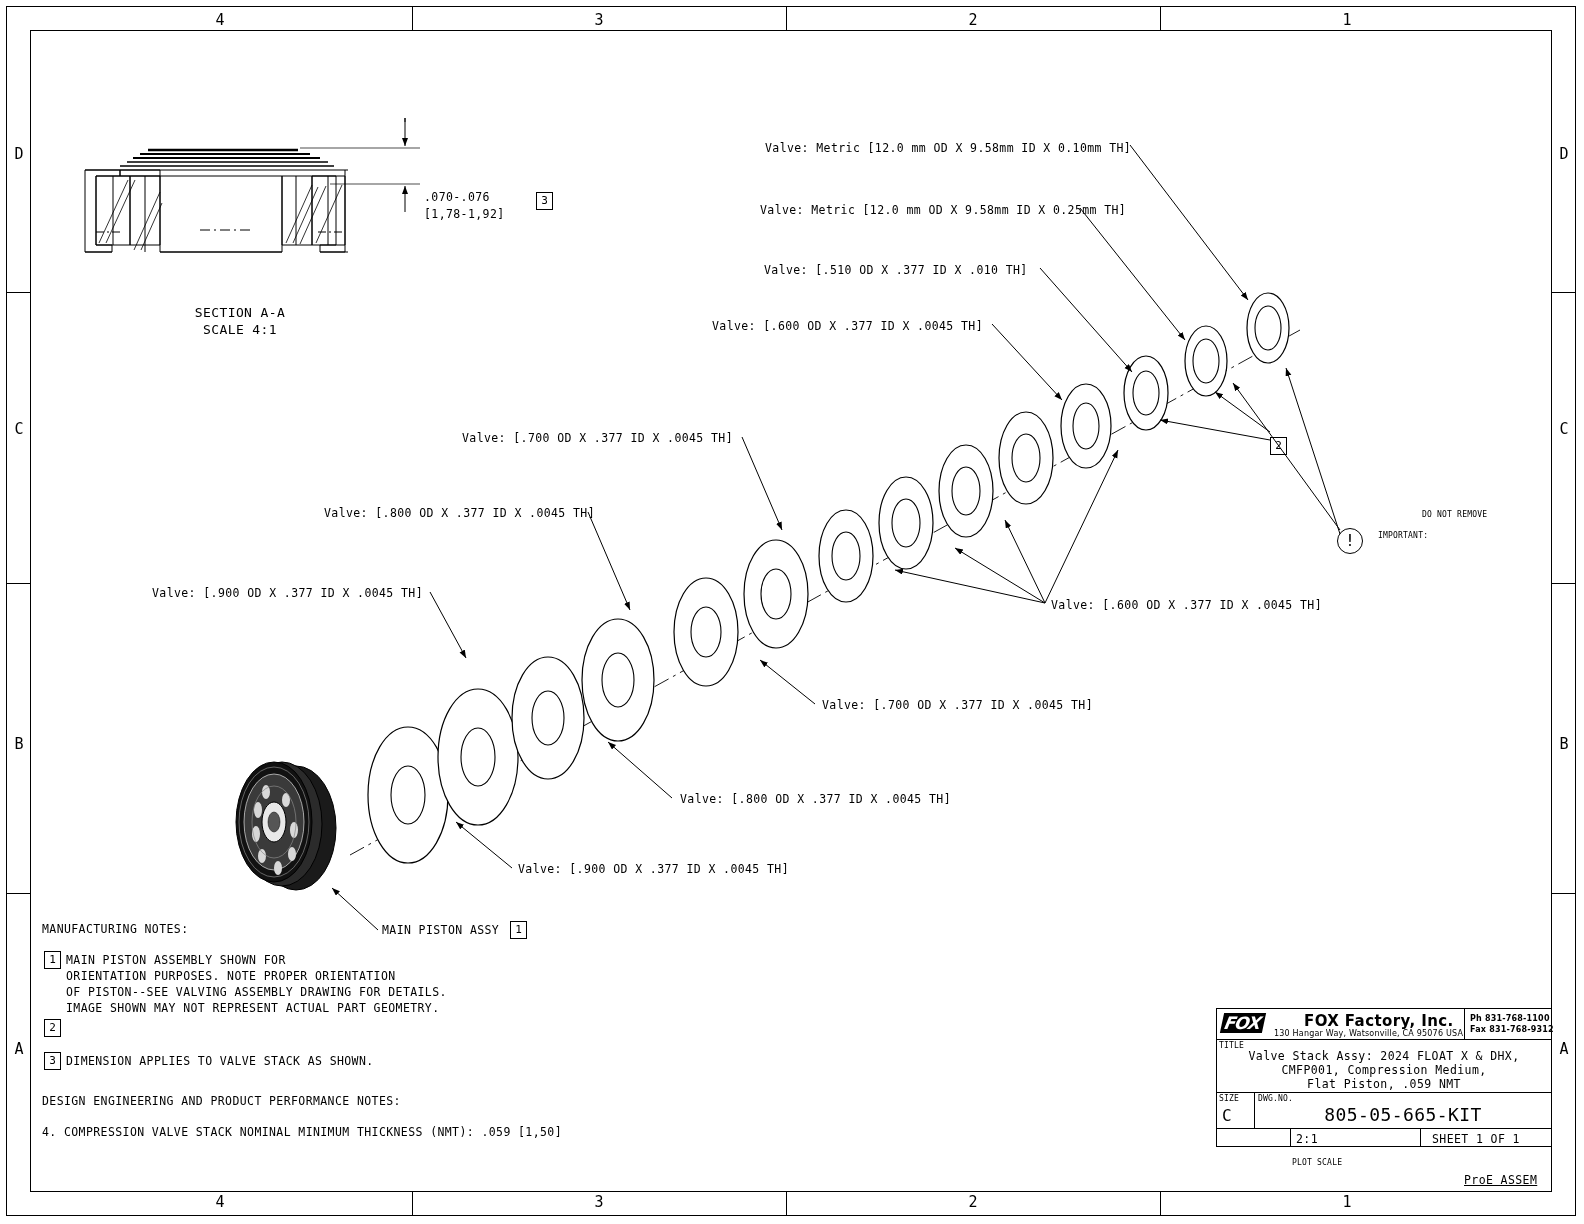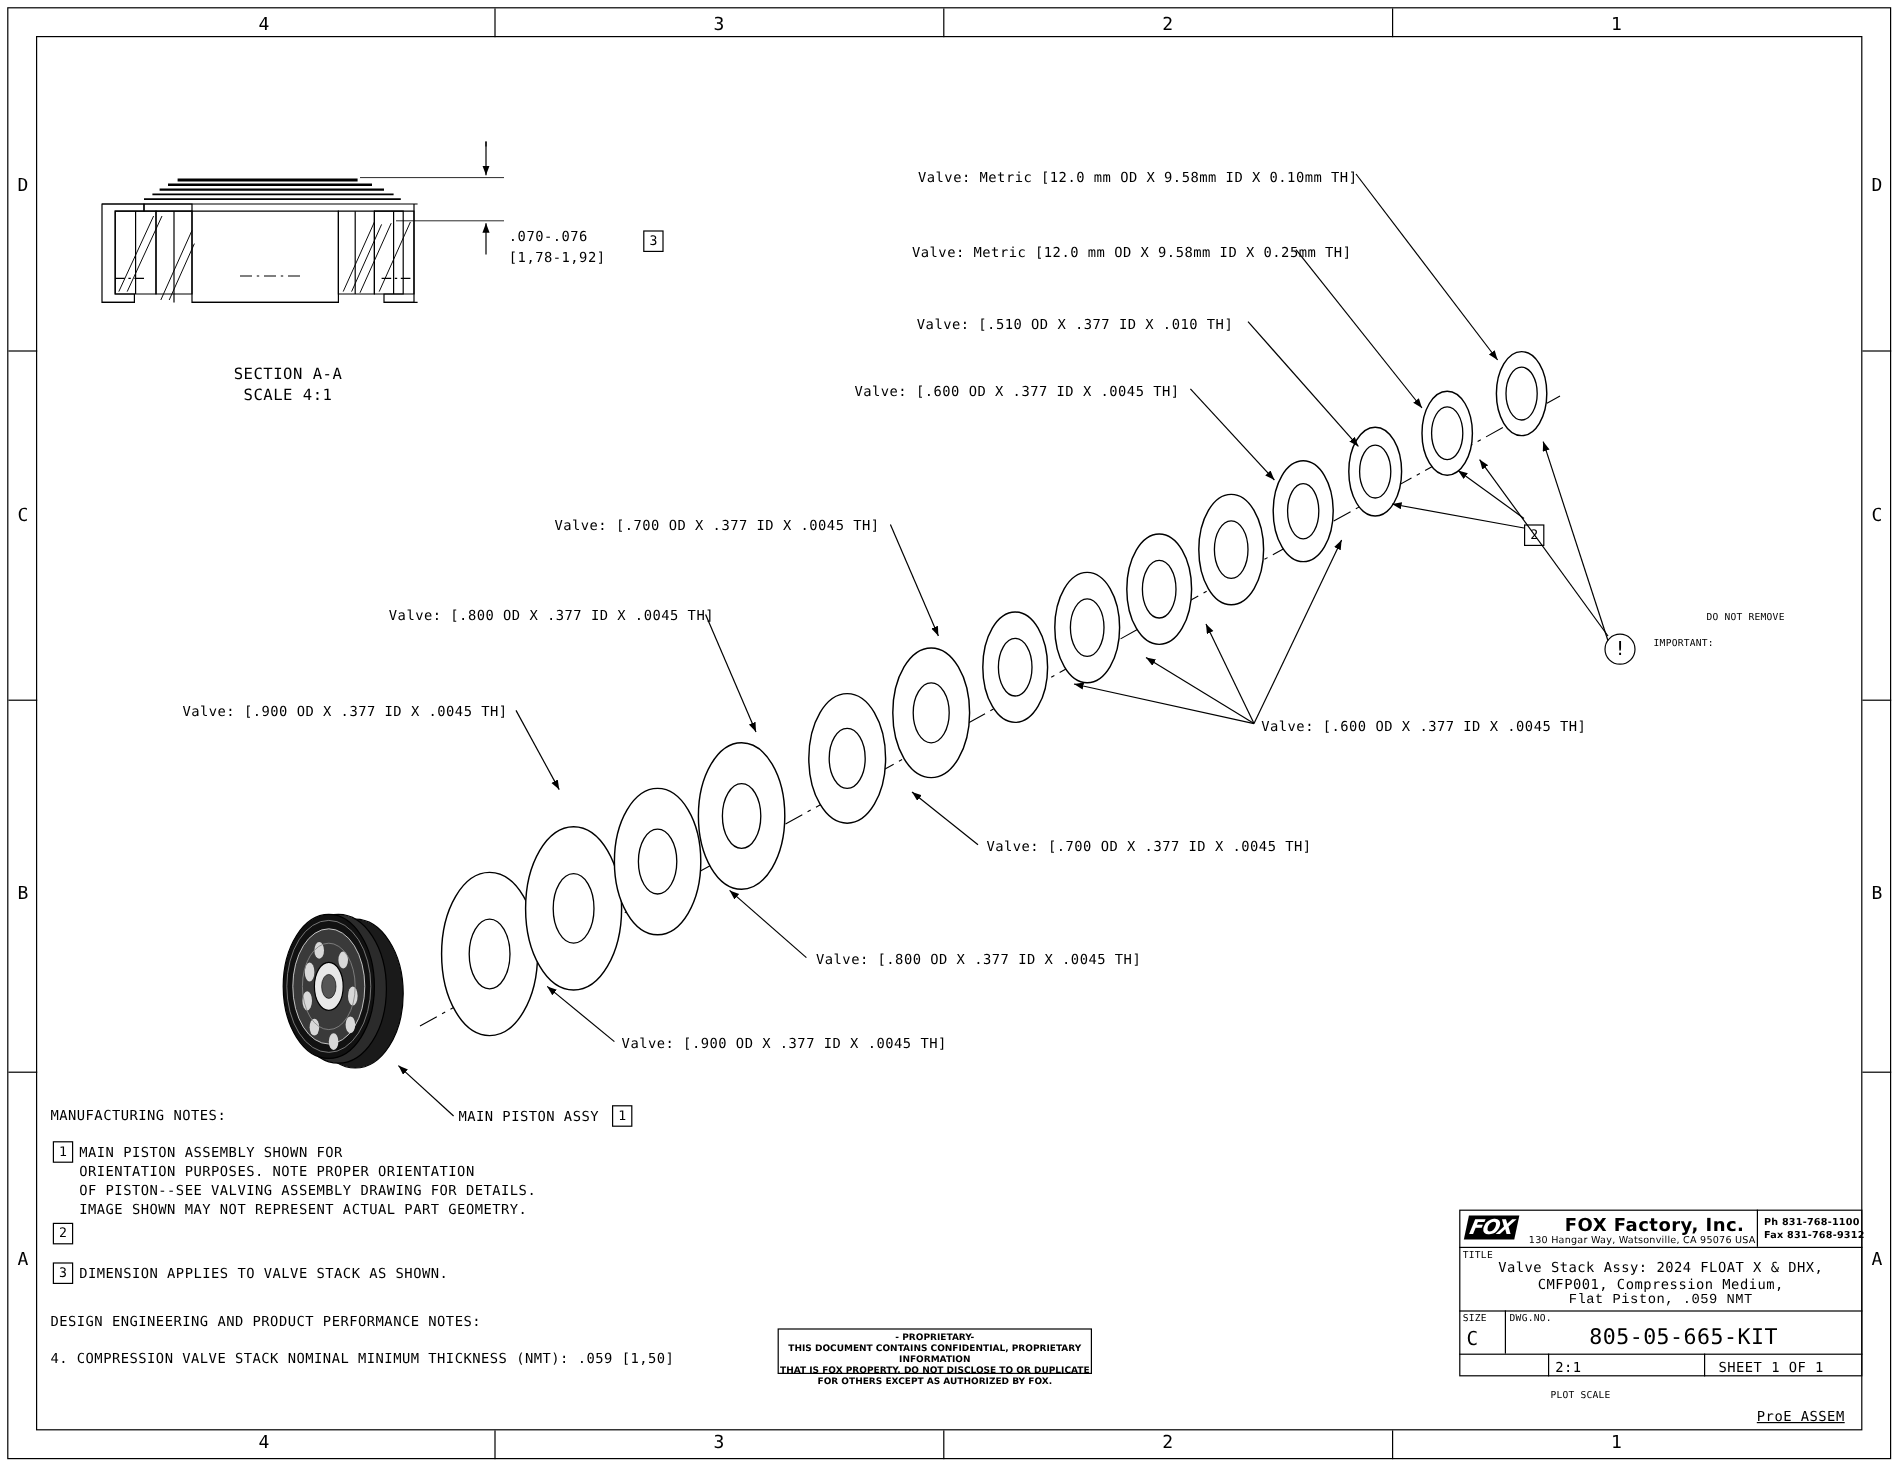--- a/index.html
+++ b/index.html
@@ -385,26 +385,20 @@
   <div class="t" style="left:66px; top:1001px;">IMAGE SHOWN MAY NOT REPRESENT ACTUAL PART GEOMETRY.</div>
 
   <div class="flagbox" style="left:44px; top:1019px; width:17px; height:18px;">2</div>
 
   <div class="flagbox" style="left:44px; top:1052px; width:17px; height:18px;">3</div>
   <div class="t" style="left:66px; top:1054px;">DIMENSION APPLIES TO VALVE STACK AS SHOWN.</div>
 
   <div class="t" style="left:42px; top:1094px;">DESIGN ENGINEERING AND PRODUCT PERFORMANCE NOTES:</div>
   <div class="t" style="left:42px; top:1125px;">4. COMPRESSION VALVE STACK NOMINAL MINIMUM THICKNESS (NMT): .059 [1,50]</div>
 
-  <div class="proprietary" style="left:648px; top:1107px; width:262px; height:38px;">
-    <div>- PROPRIETARY-</div>
-    <div>THIS DOCUMENT CONTAINS CONFIDENTIAL, PROPRIETARY INFORMATION</div>
-    <div>THAT IS FOX PROPERTY.   DO NOT DISCLOSE TO OR DUPLICATE</div>
-    <div>FOR OTHERS EXCEPT AS AUTHORIZED BY FOX.</div>
-  </div>
 
   <div class="tb" style="left:1216px; top:1008px; width:336px; height:139px;"></div>
 
   <div class="tb-row" style="left:1216px; top:1039px; width:336px;"></div>
   <div class="tb-row" style="left:1216px; top:1092px; width:336px;"></div>
   <div class="tb-row" style="left:1216px; top:1128px; width:336px;"></div>
 
   <div class="vline" style="left:1254px; top:1092px; height:36px;"></div>
   <div class="vline" style="left:1290px; top:1128px; height:19px;"></div>
   <div class="vline" style="left:1420px; top:1128px; height:19px;"></div>
@@ -412,21 +406,21 @@
 
   <div class="foxlogo" style="left:1222px; top:1013px;">FOX</div>
   <div class="t" style="left:1304px; top:1012px; font-family:'DejaVu Sans',sans-serif; font-weight:bold; font-size:15px;">FOX Factory, Inc.</div>
   <div class="t tiny" style="left:1274px; top:1029px; font-family:'DejaVu Sans',sans-serif; font-weight:normal;">130 Hangar Way, Watsonville, CA 95076 USA</div>
   <div class="t tiny" style="left:1470px; top:1014px; font-family:'DejaVu Sans',sans-serif; font-weight:bold;">Ph 831-768-1100</div>
   <div class="t tiny" style="left:1470px; top:1025px; font-family:'DejaVu Sans',sans-serif; font-weight:bold;">Fax 831-768-9312</div>
 
   <div class="t tiny" style="left:1219px; top:1041px;">TITLE</div>
   <div class="t c" style="left:1216px; top:1049px; width:336px;">Valve Stack Assy: 2024 FLOAT X &amp; DHX,</div>
   <div class="t c" style="left:1216px; top:1063px; width:336px;">CMFP001, Compression Medium,</div>
-  <div class="t c" style="left:1216px; top:1077px; width:336px;font-family:Liberation Mono, monospace;">Flat Piston, .059 NMT</div>
+  <div class="t c" style="left:1216px; top:1077px; width:336px;">Flat Piston, .059 NMT</div>
 
   <div class="t tiny" style="left:1219px; top:1094px;">SIZE</div>
   <div class="t" style="left:1222px; top:1106px; font-size:16px;">C</div>
   <div class="t tiny" style="left:1258px; top:1094px;">DWG.NO.</div>
   <div class="t c" style="left:1254px; top:1104px; width:298px; font-size:18px;">805-05-665-KIT</div>
 
   <div class="t tiny" style="left:1292px; top:1134px;margin-top:24px;">PLOT SCALE</div>
   <div class="t" style="left:1296px; top:1132px;">2:1</div>
   <div class="t" style="left:1432px; top:1132px;">SHEET 1 OF 1</div>
   <div class="t" style="left:1464px; top:1173px;text-decoration:underline;">ProE ASSEM</div>

